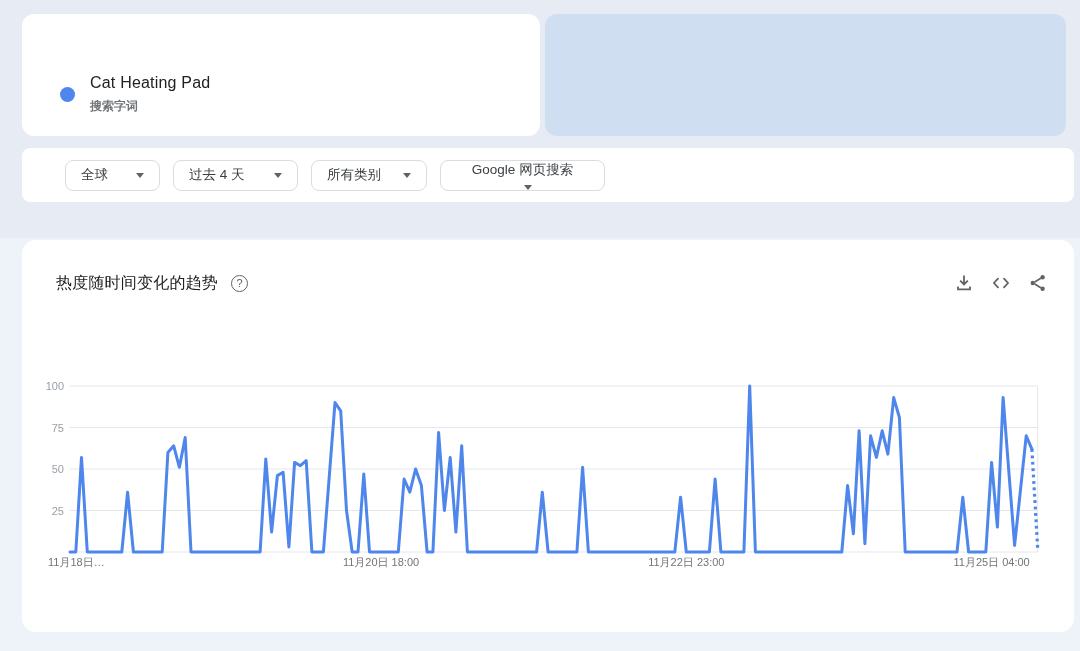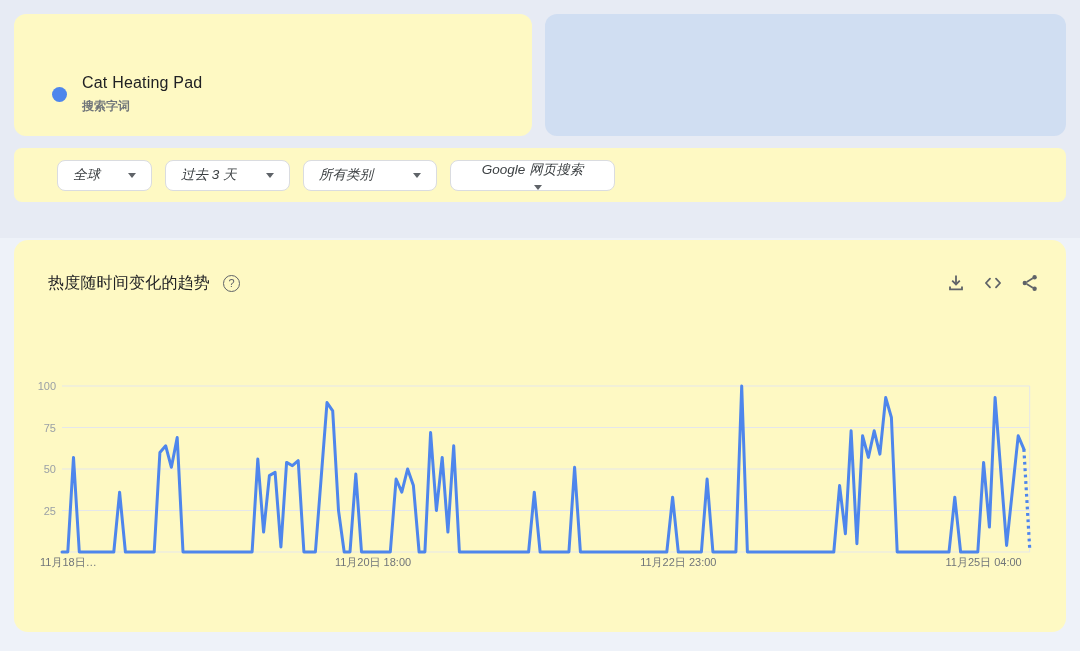--- a/index.html
+++ b/index.html
@@ -1,37 +1,37 @@
 <!DOCTYPE html>
 <html><head>
 <meta charset="utf-8">
 <style>
   * { margin:0; padding:0; box-sizing:border-box; }
   html,body { width:1080px; height:651px; overflow:hidden; }
   body { font-family:"Liberation Sans", sans-serif; position:relative; background:#e7ebf4; }
 
   .band-bottom { position:absolute; left:0; right:0; top:238px; bottom:0; background:#eef2f9; }
 
-  .card { position:absolute; background:#fef9c3; border-radius:12px; }
+  .card { position:absolute; background:#ffffff; border-radius:12px;margin-left:8px; }
 
   
   .term-card { left:14px; top:14px; width:518px; height:122px; cursor:pointer; }
   .term-dot { position:absolute; left:38px; top:73px; width:15px; height:15px; border-radius:50%; background:#4e86ec; }
   .term-title { position:absolute; left:68px; top:60px; font-size:16px; color:#202124; letter-spacing:.2px; }
   .term-sub { position:absolute; left:68px; top:84px; font-size:12px; color:#70757a;font-weight:bold; }
 
   
   .compare-card { position:absolute; left:545px; top:14px; width:521px; height:122px; border-radius:12px; background:#d0def2; cursor:pointer; }
 
   
-  .filter-bar { left:14px; top:148px; width:1052px; height:54px; border-radius:8px; display:flex; align-items:center; padding-left:43px;font-style:italic; }
+  .filter-bar { left:14px; top:148px; width:1052px; height:54px; border-radius:8px; display:flex; align-items:center; padding-left:43px; }
   .pill { height:31px; border:1px solid #dadce0; border-radius:8px; background:#fff; display:inline-flex; align-items:center; justify-content:space-between; padding:0 15px; margin-right:13px; font-size:13.5px; color:#3c4043; cursor:pointer; }
   .pill:nth-child(1){ width:95px; }
   .pill:nth-child(2){ width:125px; }
-  .pill:nth-child(3){ width:134px; }
+  .pill:nth-child(3){ width:116px; }
   .pill:nth-child(4){ width:165px;flex-direction:column; }
   .caret { width:0; height:0; border-left:4.5px solid transparent; border-right:4.5px solid transparent; border-top:5px solid #5f6368; margin-left:10px; flex:none; }
 
   
   .chart-card { left:14px; top:240px; width:1052px; height:392px; border-radius:14px; }
   .chart-header { position:absolute; left:0; top:0; right:0; height:70px; display:flex; align-items:center; padding:16px 24px 0 34px; }
   .chart-title { font-size:16px; color:#202124; letter-spacing:.2px; }
   .help-circle { width:17px; height:17px; border:1.5px solid #5f6368; border-radius:50%; color:#5f6368; font-size:11px; display:inline-flex; align-items:center; justify-content:center; margin-left:13px; cursor:pointer; }
   .header-spacer { flex:1; }
   .icon-btn { width:24px; height:24px; border:none; background:none; padding:0; margin-left:13px; cursor:pointer; display:inline-flex; align-items:center; justify-content:center; }
@@ -55,21 +55,21 @@
   
   
 </div>
 
 <div class="card filter-bar">
   <div class="pill">
     <span>全球</span>
     <span class="caret"></span>
   </div>
   <div class="pill">
-    <span>过去 3 天</span>
+    <span>过去 4 天</span>
     <span class="caret"></span>
   </div>
   <div class="pill">
     <span>所有类别</span>
     <span class="caret"></span>
   </div>
   <div class="pill">
     <span>Google 网页搜索</span>
     <span class="caret"></span>
   </div>

